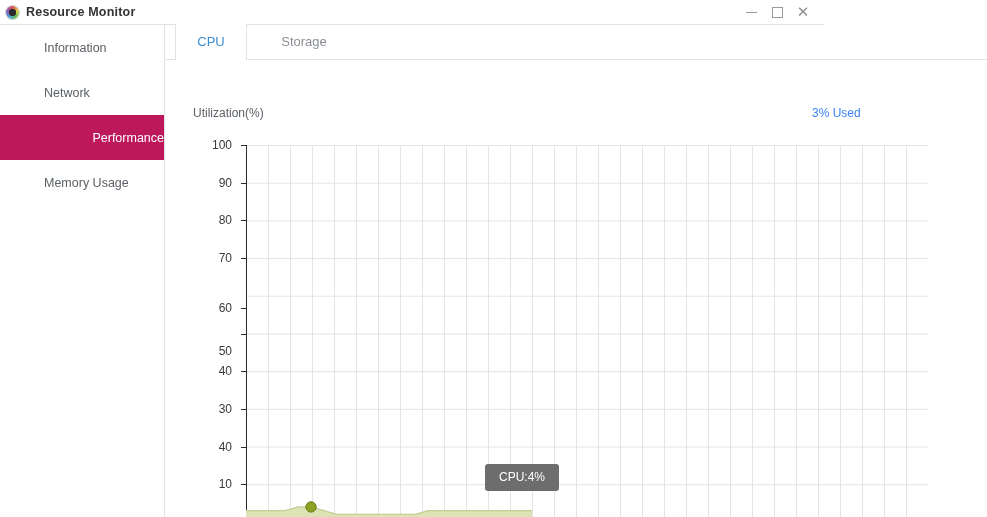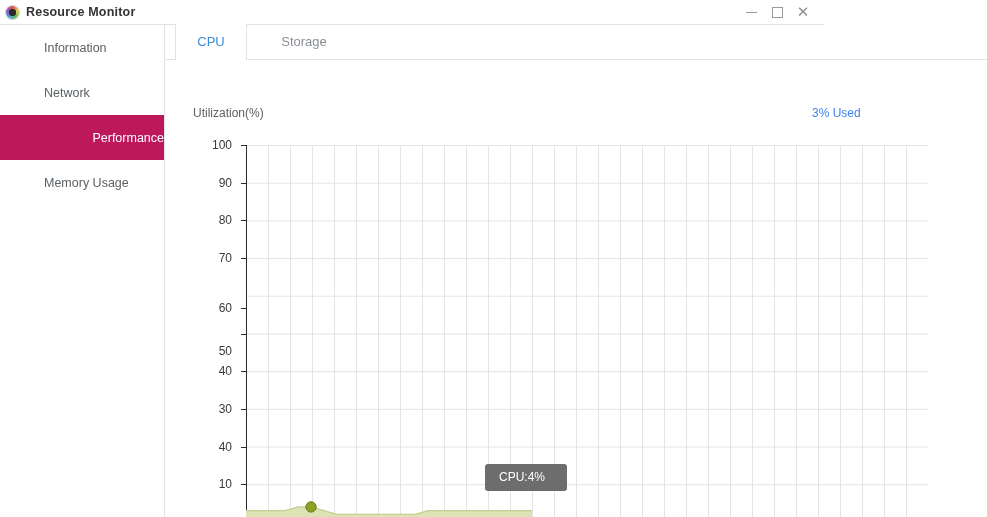--- a/index.html
+++ b/index.html
@@ -246,21 +246,21 @@
     width: 682px;
     height: 377px;
     overflow: visible;
   }
 
   .tooltip {
     position: absolute;
     background: #6d6d6d;
     color: #ffffff;
     font-size: 12px;
-    padding: 7px 22px 8px 14px;
+    padding: 7px 14px 8px 14px;
     border-radius: 3px;
     white-space: nowrap;
     line-height: 1;
     z-index: 5;
     text-align: center;
   }
 </style>
 </head>
 <body>
 

